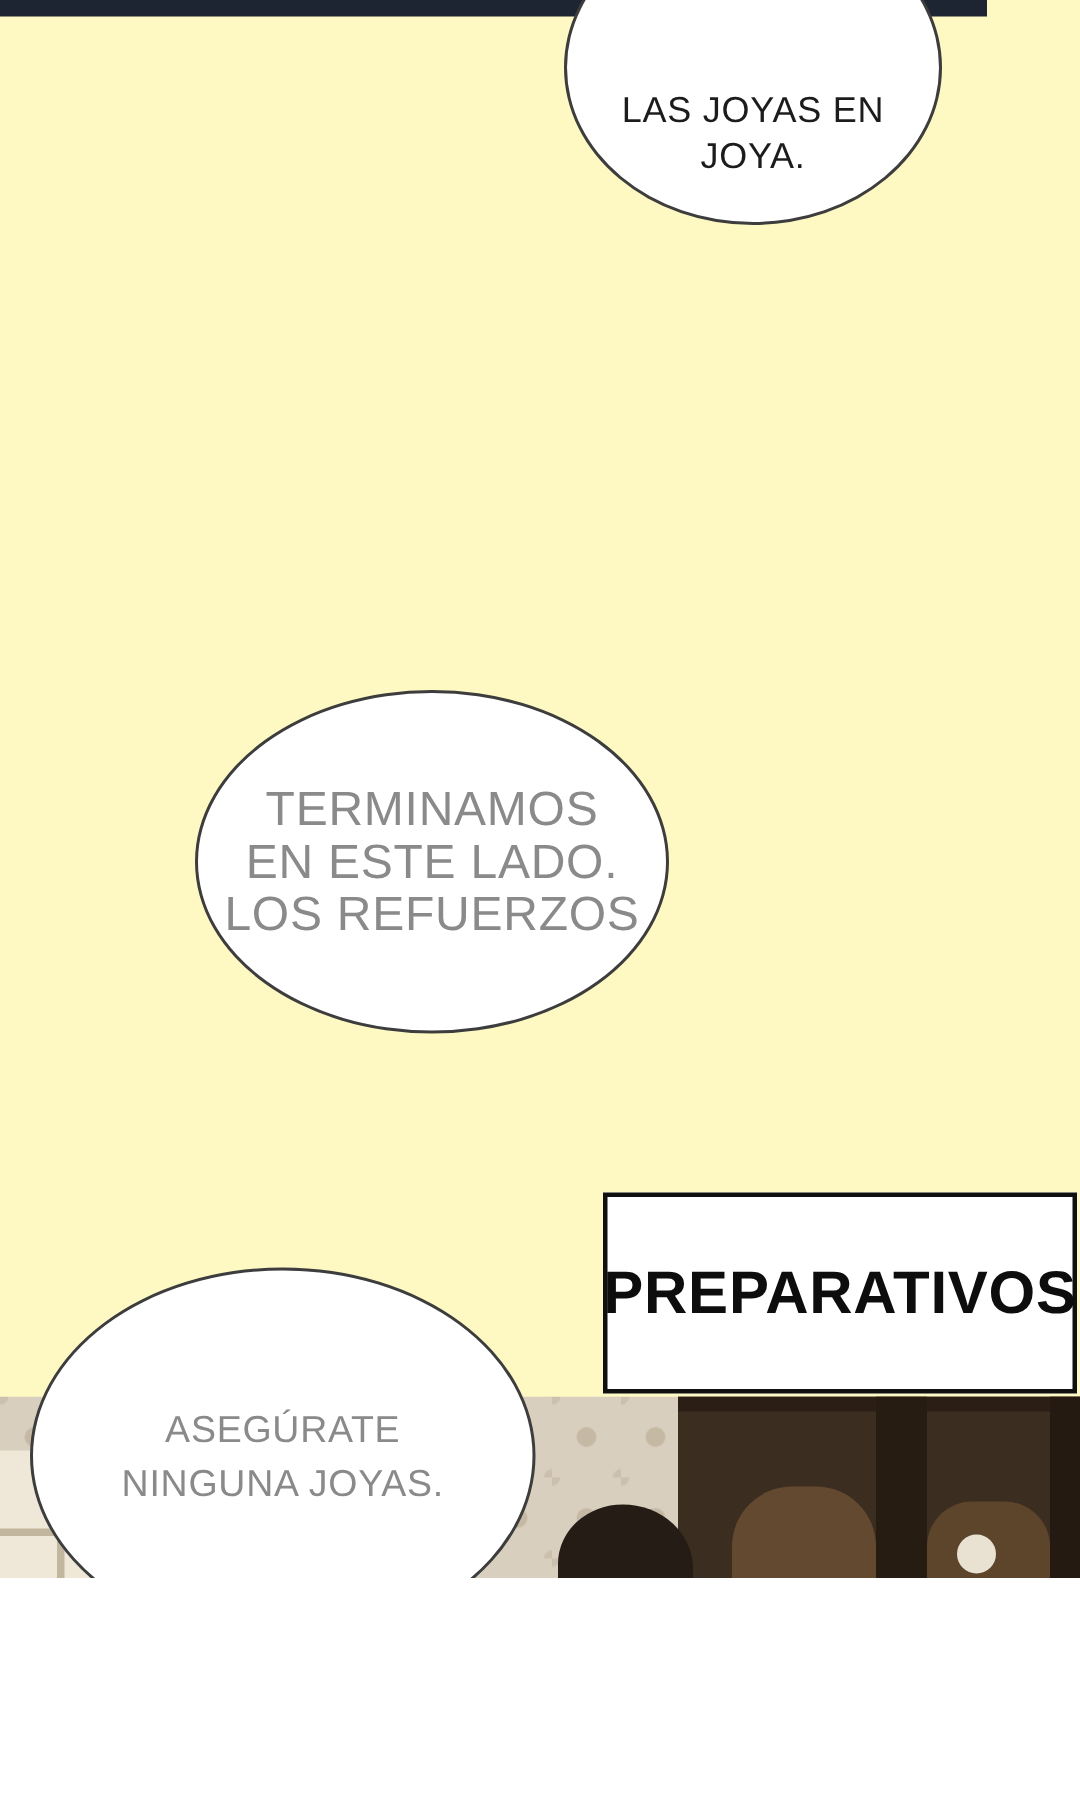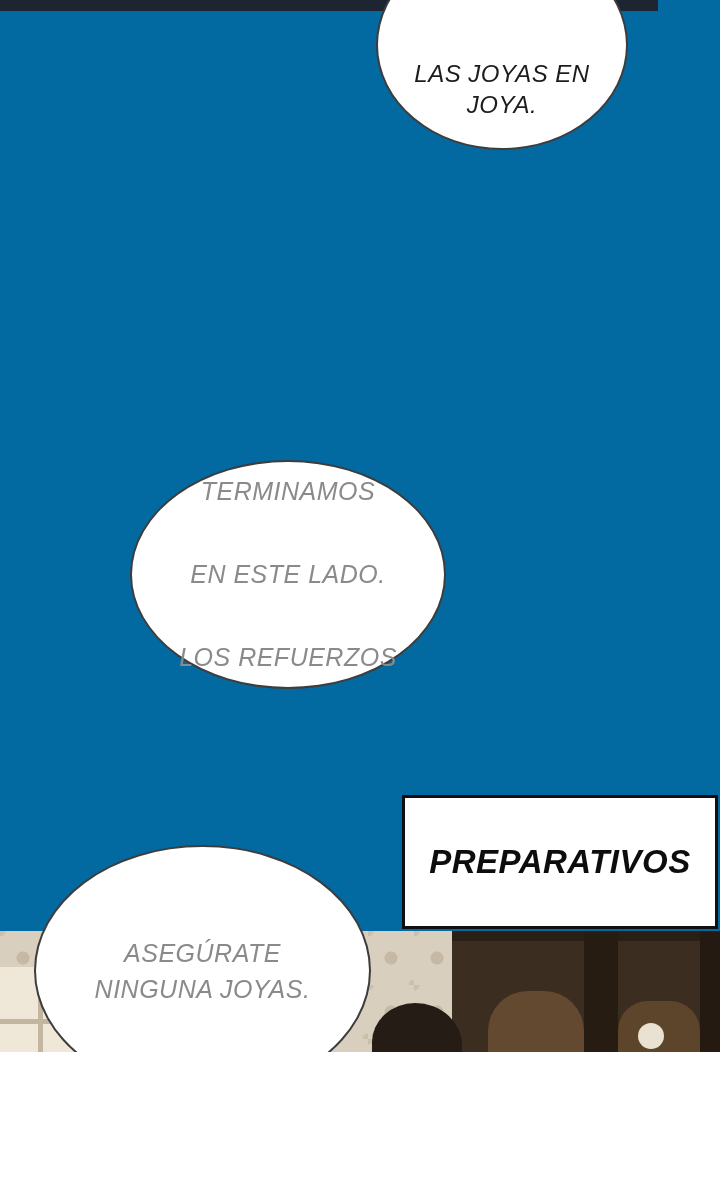--- a/index.html
+++ b/index.html
@@ -1,40 +1,39 @@
 <!DOCTYPE html>
 <html style="--panel-edge: #1d2533; --bubble-border: #3d3d3d; --bubble-text-gray: #8a8a8a; --bubble-text-dark: #1c1c1c; --caption-border: #101010; --wallpaper: #d9cfbf; --window-frame: #efe8d9; --cabinet-wood: #3c2d21; --cabinet-interior: #63492f; --uniform-navy: #2c3850; --scarf-red: #a63a2c; --hair-dark: #241c15; --hair-blonde: #d9ba80; --skin: #f4e3d1; --gold: #c8a258;"><head>
 <meta charset="utf-8">
 <style>
   html,body{margin:0;padding:0;background:#ffffff;}
   .page{
-    position:relative;width:720px;height:1052px;overflow:hidden;background:#0369a1;
+    position:relative;width:720px;height:1052px;overflow:hidden;background:#fef9c3;
     font-family:"Liberation Sans", sans-serif;
-    font-style:italic;
   }
   
   .panel-edge{position:absolute;left:0;top:0;width:658px;height:11px;background:var(--panel-edge,#1d2533);}
   
   .bubble{
     position:absolute;background:#ffffff;border:2px solid var(--bubble-border,#3d3d3d);
     border-radius:50%;display:flex;flex-direction:column;align-items:center;justify-content:center;
     text-align:center;letter-spacing:0.5px;
   }
   .bubble-top{left:376px;top:-60px;width:248px;height:178px;justify-content:flex-end;padding-bottom:28px;
     font-size:24px;line-height:31px;color:var(--bubble-text-dark,#1c1c1c);}
   .bubble-middle{left:130px;top:460px;width:312px;height:225px;
-    font-size:25px;line-height:35px;color:var(--bubble-text-gray,#8a8a8a);gap:48px;}
-  .bubble-left{left:34px;top:845px;width:333px;height:247px;
+    font-size:32px;line-height:35px;color:var(--bubble-text-gray,#8a8a8a);}
+  .bubble-left{left:20px;top:845px;width:333px;height:247px;
     font-size:25px;line-height:36px;color:var(--bubble-text-gray,#8a8a8a);}
   
   .caption{
     position:absolute;left:402px;top:795px;width:316px;height:134px;box-sizing:border-box;
     background:#ffffff;border:3px solid var(--caption-border,#101010);
     display:flex;flex-direction:column;align-items:center;justify-content:center;text-align:center;
-    font-size:33px;line-height:38px;font-weight:bold;color:#0d0d0d;letter-spacing:0.5px;
+    font-size:40px;line-height:38px;font-weight:bold;color:#0d0d0d;letter-spacing:0.5px;
   }
   
   .scene{position:absolute;left:0;top:931px;width:720px;height:265px;overflow:hidden;}
   .wallpaper{
     position:absolute;left:0;top:0;width:100%;height:100%;
     background-color:var(--wallpaper,#d9cfbf);
     background-image:
       radial-gradient(circle at 50% 50%, rgba(173,158,132,0.45) 6px, rgba(173,158,132,0) 7px),
       radial-gradient(circle at 0% 0%, rgba(173,158,132,0.30) 5px, rgba(173,158,132,0) 6px),
       radial-gradient(circle at 100% 100%, rgba(173,158,132,0.30) 5px, rgba(173,158,132,0) 6px);

